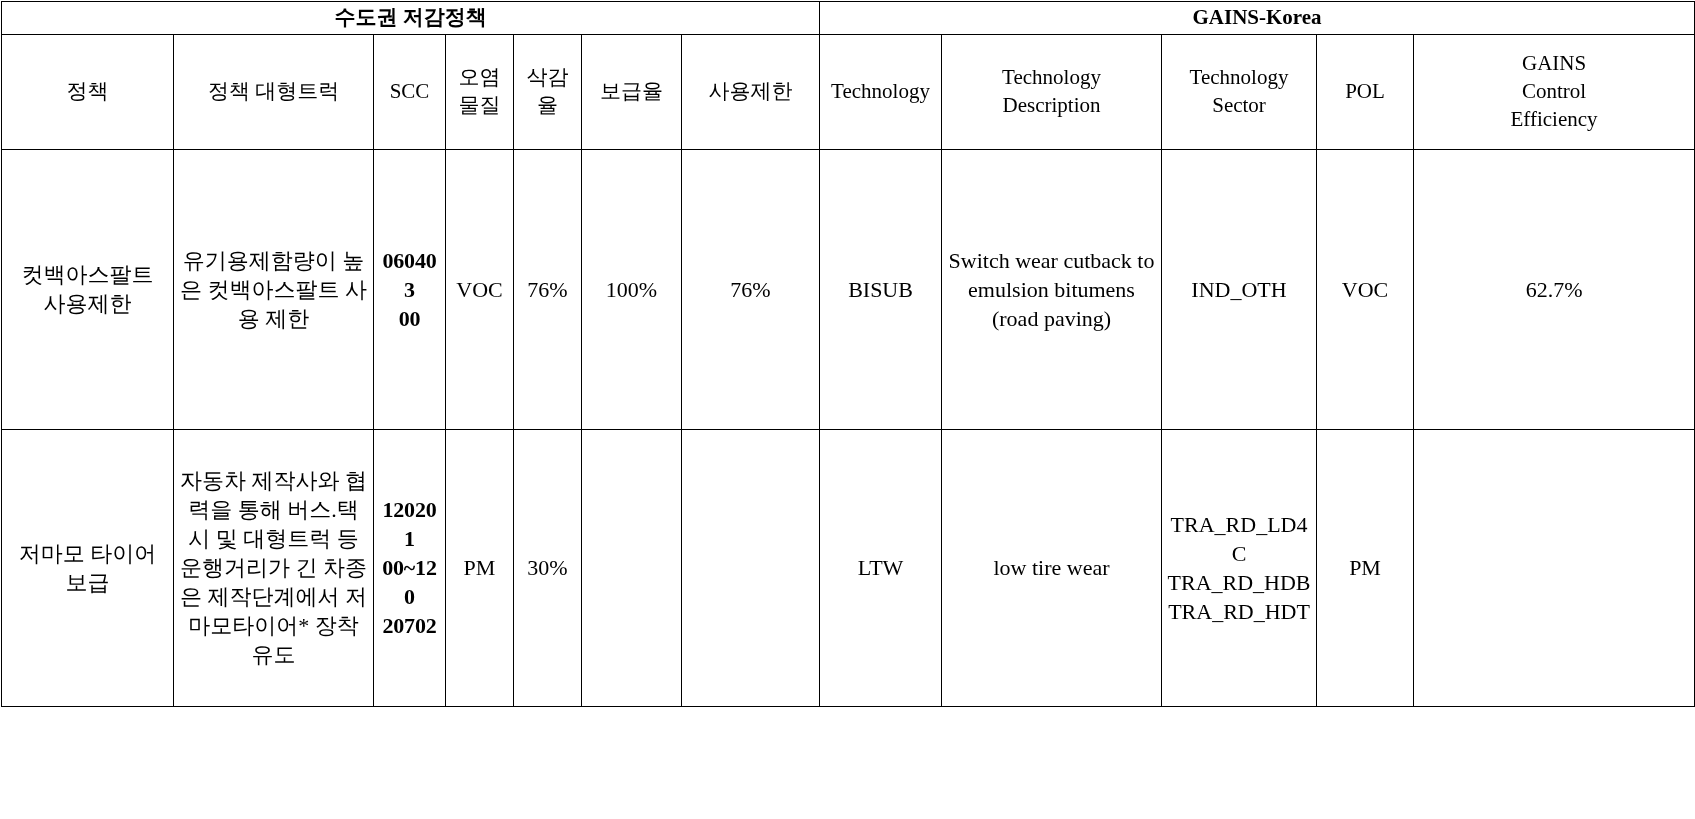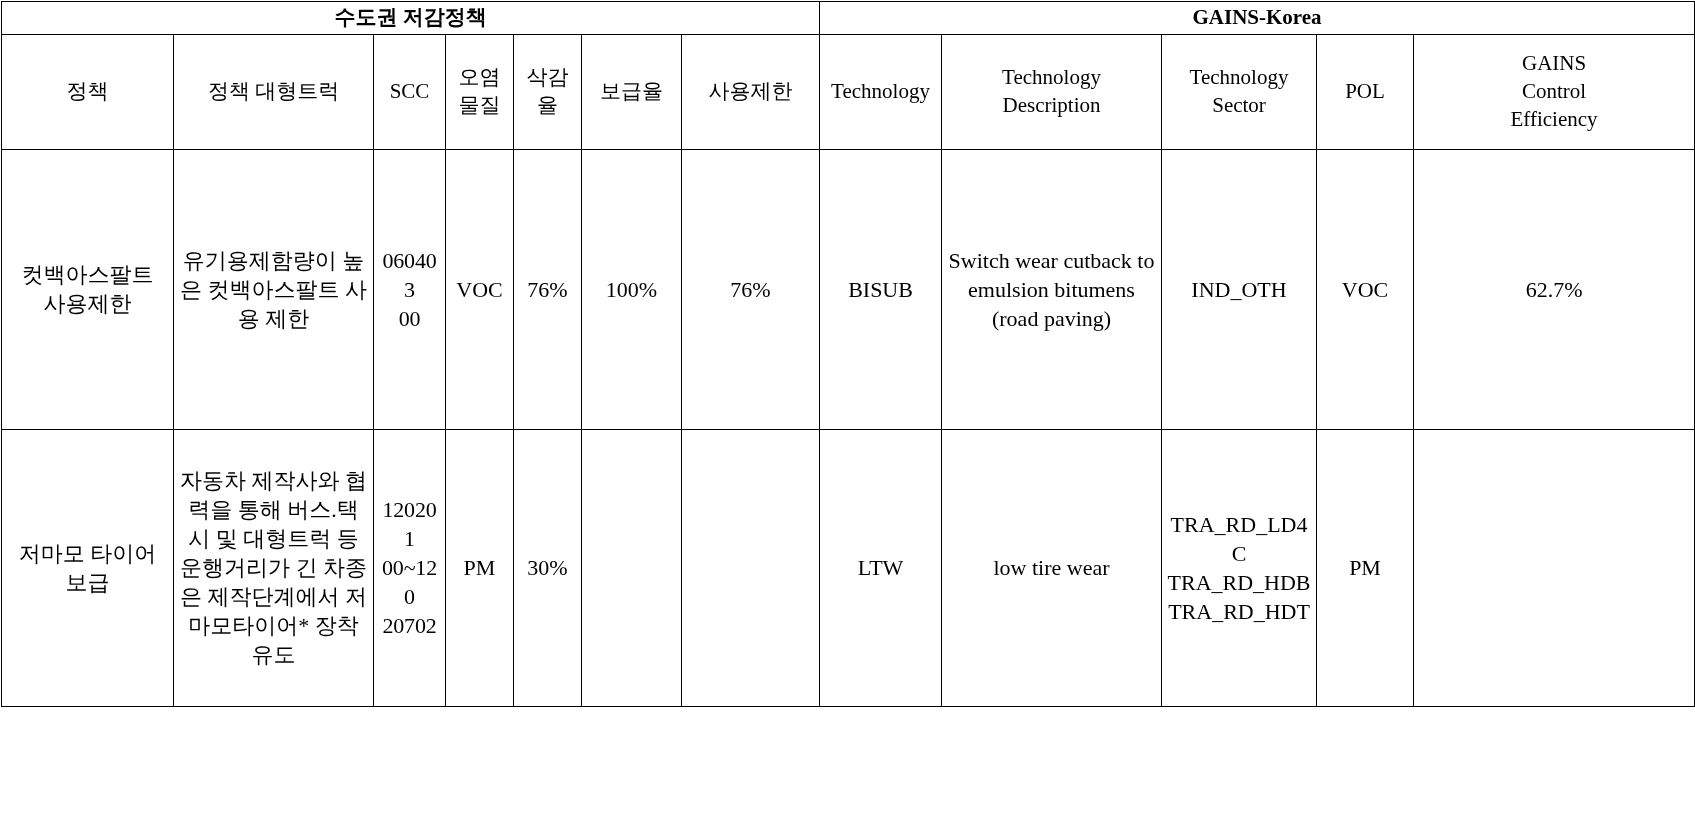--- a/index.html
+++ b/index.html
@@ -60,20 +60,21 @@
     text-align-last: center;
     text-justify: inter-character;
     padding-left: 6px;
     padding-right: 6px;
   }
   .scc-cell {
     text-align: left;
     padding-left: 3px;
     padding-right: 0px;
     letter-spacing: -0.2px;
+    font-weight: bold;
   }
   .multi-line { white-space: pre-line; }
   .clip-bottom { overflow: hidden; }
 </style>
 </head>
 <body>
 
 <div class="sheet">
   <table class="grid">
     <colgroup>

